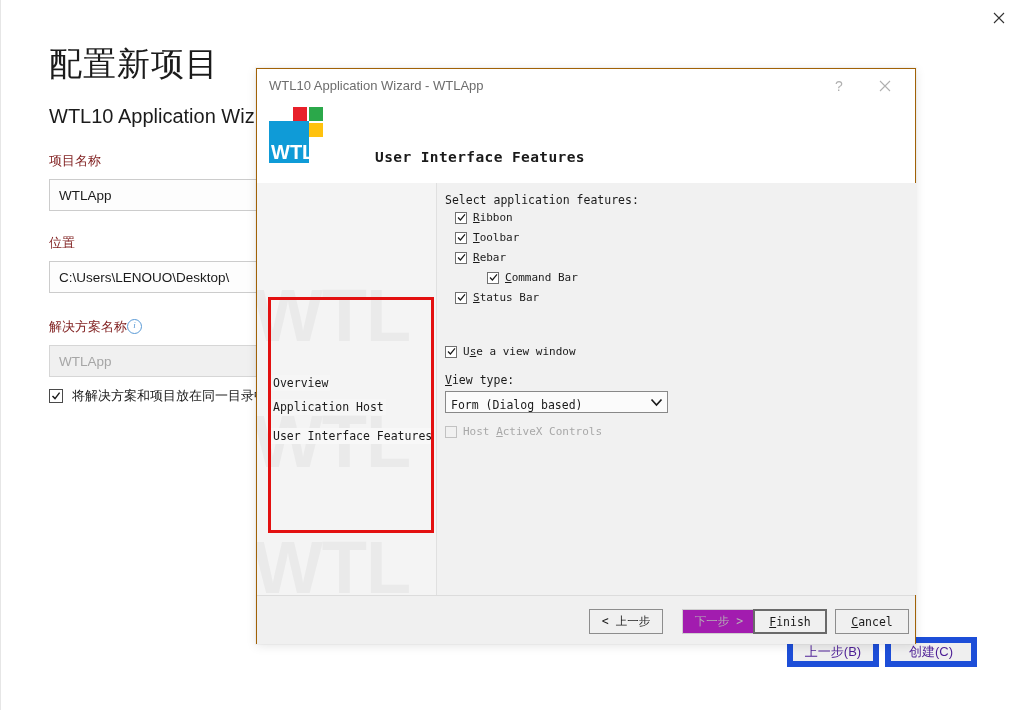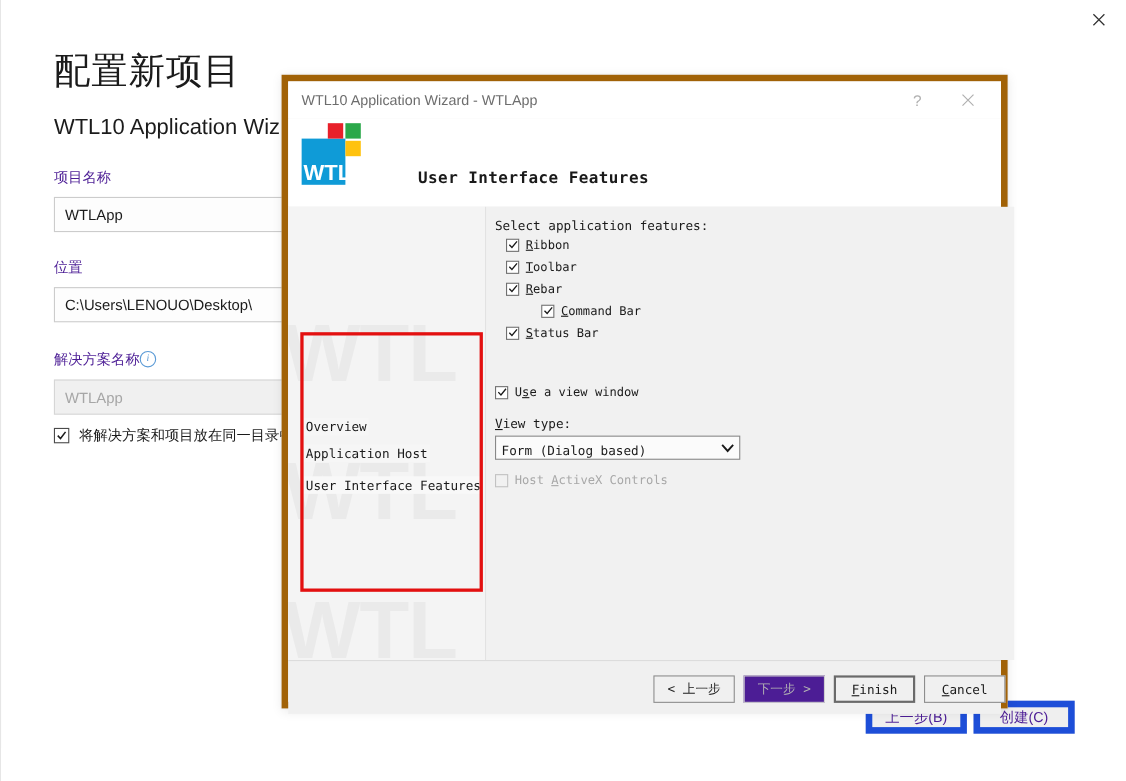--- a/index.html
+++ b/index.html
@@ -32,21 +32,21 @@
     position:absolute;left:48px;top:42px;
     font-size:33px;color:#1b1b1b;font-weight:400;letter-spacing:1px;font-family:Liberation Serif, serif;
   }
   #vs-subtitle{
     position:absolute;left:48px;top:105px;
     font-size:20px;color:#1b1b1b;font-weight:400;
     white-space:nowrap;overflow:hidden;width:215px;
   }
 
   .vs-field-label{
-    position:absolute;font-size:13px;color:#4c1d95;
+    position:absolute;font-size:13px;color:#7f1d1d;
   }
   .vs-input{
     position:absolute;height:32px;box-sizing:border-box;
     border:1px solid #cccccc;background:#fdfdfd;
     font-size:13.5px;color:#1b1b1b;
     padding:0 9px;display:flex;align-items:center;
     white-space:nowrap;overflow:hidden;
   }
   .vs-input.disabled{background:#f0f0f0;border-color:#d6d6d6;color:#a6a6a6;}
 
@@ -84,21 +84,21 @@
     display:flex;align-items:center;justify-content:center;
     font-family:"Liberation Sans", sans-serif;
   }
   #btn-vs-back{left:786px;top:637px;width:92px;}
   #btn-vs-create{left:884px;top:637px;width:92px;}
 
   
   #wizard{
     position:absolute;left:256px;top:68px;width:660px;height:576px;
     background:#f0f0f0;
-    border:6px solid #a16207;
+    border:1px solid #a16207;
     box-shadow:0 0 0 1px rgba(0,0,0,0.03), 0 2px 10px rgba(0,0,0,0.10);
     box-sizing:border-box;
     font-family:"DejaVu Sans Mono", monospace;
   }
   #wizard-titlebar{
     position:absolute;left:0;top:0;width:100%;height:34px;
     background:#ffffff;
   }
   #wizard-title{
     position:absolute;left:12px;top:9px;
@@ -233,21 +233,21 @@
     background:#f0f0f0;border-top:1px solid #dcdcdc;
   }
   .wz-btn{
     position:absolute;top:13px;height:25px;box-sizing:border-box;
     background:#f0f0f0;border:1px solid #8d8d8d;
     display:flex;align-items:center;justify-content:center;
     font-family:"DejaVu Sans Mono", monospace;
     font-size:11.5px;color:#1a1a1a;white-space:nowrap;
   }
   .wz-btn.focused{border:2px solid #6a6a6a;}
-  .wz-btn.disabled{border-color:#cfcfcf;color:#b4b4b4;background:#4c1d95;}
+  .wz-btn.disabled{border-color:#cfcfcf;color:#b4b4b4;background:#a21caf;margin-left:11px;}
   #btn-back{left:332px;width:74px;}
   #btn-next{left:414px;width:74px;}
   #btn-finish{left:496px;width:74px;}
   #btn-cancel{left:578px;width:74px;}
 </style>
 </head>
 <body>
 
 <div id="vs-window">
 

